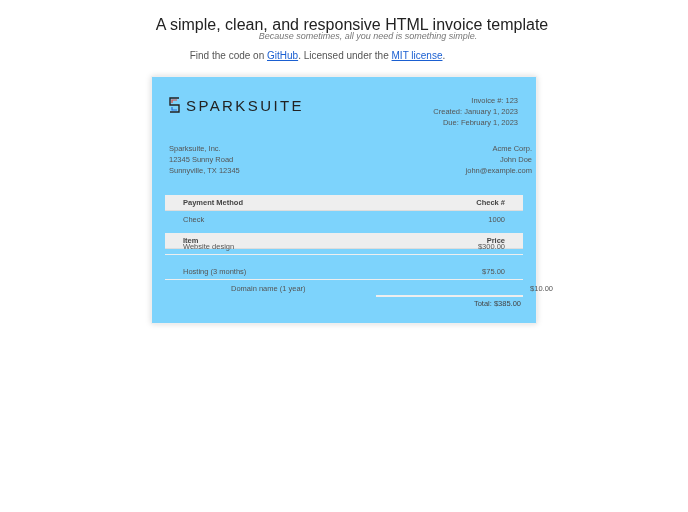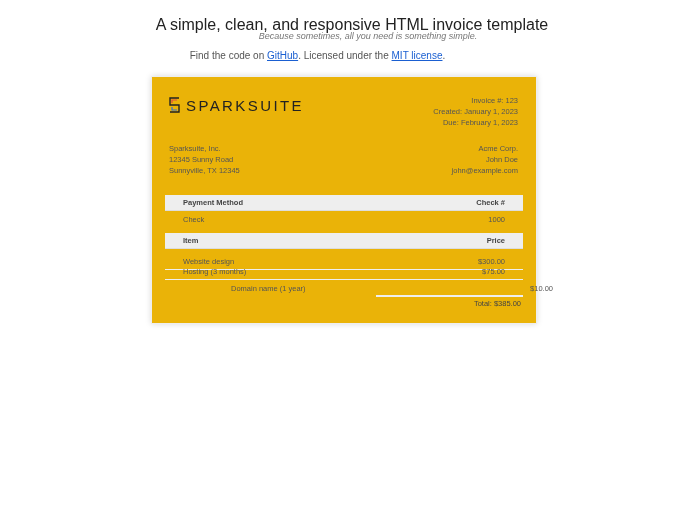--- a/index.html
+++ b/index.html
@@ -21,41 +21,41 @@
     .codeline {
       position: absolute; left: 0; top: 50px; width: 635px;
       text-align: center; font-size: 10px; color: #555;
     }
     .codeline a { color: #1a5fd1; text-decoration: underline; }
     .invoice-box {
       position: absolute; left: 151px; top: 76px; width: 386px; height: 248px;
       border: 1px solid #eeeeee;
       box-shadow: 0 0 6px rgba(0,0,0,0.15);
       box-sizing: border-box;
-      background: #eab308;
+      background: #7dd3fc;
     }
     .logo {
       position: absolute; left: 17px; top: 19px; height: 18px;
       display: flex; align-items: center;
     }
     .logo-mark { width: 11px; height: 16px; margin-right: 6px; }
     .logo-text {
       font-size: 15px; letter-spacing: 2.4px; color: #222;
       font-family: "Liberation Sans", sans-serif; font-weight: normal;
     }
     .meta {
       position: absolute; right: 18px; top: 18px;
       text-align: right; font-size: 7.5px; line-height: 11px; color: #555;
     }
     .from {
       position: absolute; left: 17px; top: 66px;
       font-size: 7.5px; line-height: 11px; color: #555;
     }
     .to {
-      position: absolute; right: 18px; top: 66px;
+      position: absolute; right: 4px; top: 66px;
       text-align: right; font-size: 7.5px; line-height: 11px; color: #555;
     }
     .row {
       position: absolute; left: 13px; width: 358px; height: 16px;
       display: flex; justify-content: space-between; align-items: center;
       font-size: 7.5px; color: #555; box-sizing: border-box; padding: 0 18px;
     }
     .row.heading { background: #eeeeee; border-bottom: 1px solid #dddddd; font-weight: bold; color: #444; }
     .row.item { border-bottom: 1px solid #eeeeee; }
     .row.item.last { border-bottom: none; margin-left: 48px; }
@@ -111,21 +111,21 @@
   </div>
   <div class="row" style="top:134px;">
     <span>Check</span>
     <span>1000</span>
   </div>
 
   <div class="row heading" style="top:156px;">
     <span>Item</span>
     <span>Price</span>
   </div>
-  <div class="row item" style="top:177px;">
+  <div class="row item" style="top:162px;">
     <span>Website design</span>
     <span>$300.00</span>
   </div>
   <div class="row item" style="top:187px;">
     <span>Hosting (3 months)</span>
     <span>$75.00</span>
   </div>
   <div class="row item last" style="top:203px;">
     <span>Domain name (1 year)</span>
     <span>$10.00</span>

